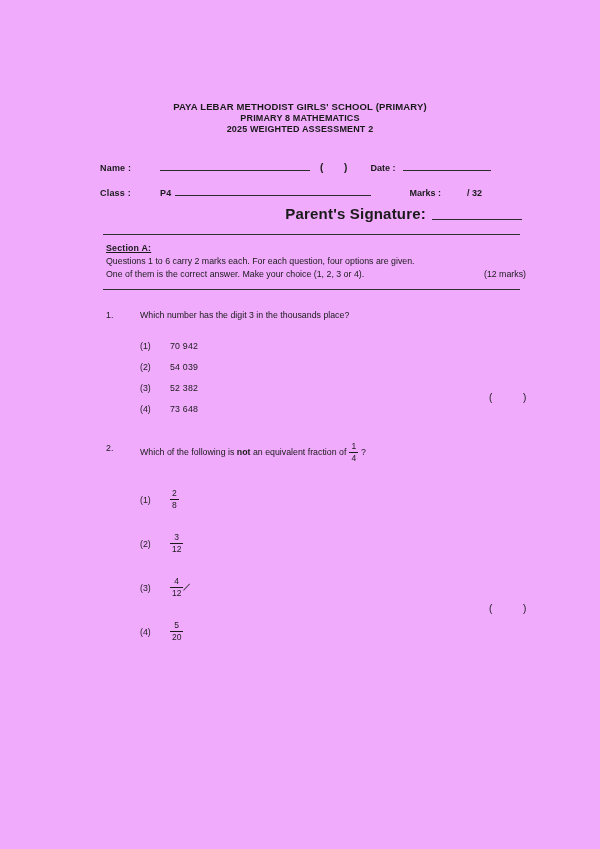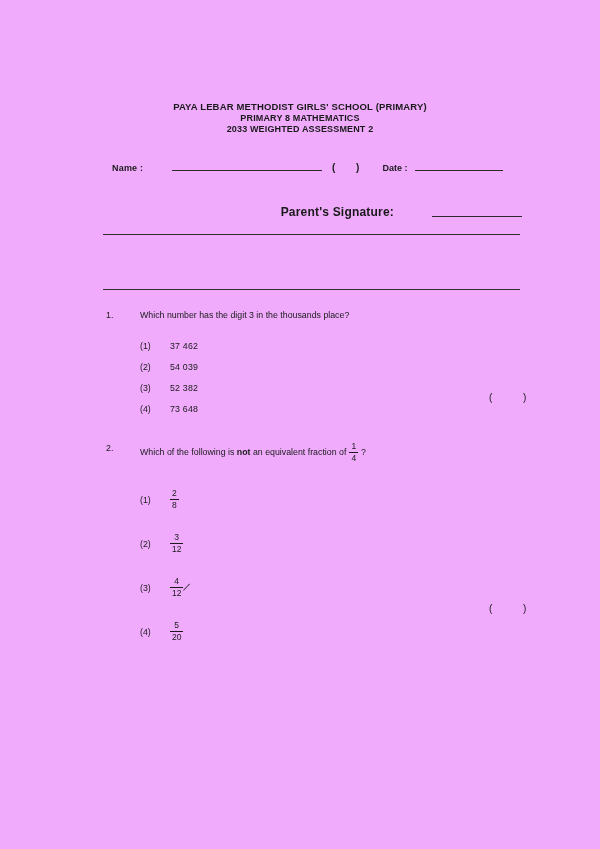--- a/index.html
+++ b/index.html
@@ -34,21 +34,21 @@
     line-height: 11.6px;
     letter-spacing: 0.15px;
   }
   .exam-header .line2,
   .exam-header .line3 { font-size: 9px; }
 
   
   .particulars {
     position: absolute;
     top: 148px;
-    left: 112px;
+    left: 100px;
     width: 410px;
     font-size: 9px;
   }
   .prow {
     display: flex;
     align-items: flex-end;
     height: 25px;
   }
   .lbl {
     font-weight: bold;
@@ -85,22 +85,21 @@
   .marks-val { margin-left: 26px; font-weight: bold; }
 
   .sig-row {
     position: absolute;
     top: 205px;
     left: 112px;
     width: 410px;
     display: flex;
     justify-content: flex-end;
     align-items: flex-end;
-    font-size: 12px;
-    gap: 32px;
+    font-size: 15px;
   }
 
   
   .hr {
     position: absolute;
     left: 103px;
     width: 417px;
     height: 0;
     border-bottom: 1.2px solid #2f2f2f;
   }
@@ -212,54 +211,69 @@
   .ans-q2 { top: 603px; left: 489px; }
 </style>
 </head>
 <body>
 
 <div class="page">
 
   <div class="exam-header">
     <div class="line1">PAYA LEBAR METHODIST GIRLS' SCHOOL (PRIMARY)</div>
     <div class="line2">PRIMARY 8 MATHEMATICS</div>
-    <div class="line3">2033 WEIGHTED ASSESSMENT 2</div>
+    <div class="line3">2025 WEIGHTED ASSESSMENT 2</div>
   </div>
 
   <div class="particulars">
 
     <div class="prow">
       <span class="lbl lbl-name">Name :</span>
       <span class="rule rule-name"></span>
       <span class="paren">(&nbsp;)</span>
       <span class="lbl-date">Date  :</span>
       <span class="rule rule-date"></span>
     </div>
 
+    <div class="prow">
+      <span class="lbl lbl-class">Class :</span>
+      <span class="p4">P4</span>
+      <span class="rule rule-class"></span>
+      <span class="lbl-marks">Marks :</span>
+      <span class="marks-val">/ 32</span>
+    </div>
 
   </div>
 
   <div class="sig-row">
     <span class="lbl">Parent's Signature:</span>
     <span class="rule rule-sig"></span>
   </div>
 
   <div class="hr hr-top"></div>
   <div class="hr hr-bottom"></div>
 
+  <div class="section-block">
+    <div class="section-title">Section A:</div>
+    <div class="instr-line">Questions 1 to 6 carry 2 marks each.  For each question, four options are given.</div>
+    <div class="instr-line">
+      <span>One of them is the correct answer.  Make your choice (1, 2, 3 or 4).</span>
+      <span class="marks-note">(12 marks)</span>
+    </div>
+  </div>
 
   <div class="question q1">
     <div class="qhead">
       <span class="qnum">1.</span>
       <span class="qtext">Which number has the digit 3 in the thousands place?</span>
     </div>
     <div class="options">
       <div class="opt">
         <span class="opt-num">(1)</span>
-        <span class="opt-val">37 462</span>
+        <span class="opt-val">70 942</span>
       </div>
       <div class="opt">
         <span class="opt-num">(2)</span>
         <span class="opt-val">54 039</span>
       </div>
       <div class="opt">
         <span class="opt-num">(3)</span>
         <span class="opt-val">52 382</span>
       </div>
       <div class="opt">

